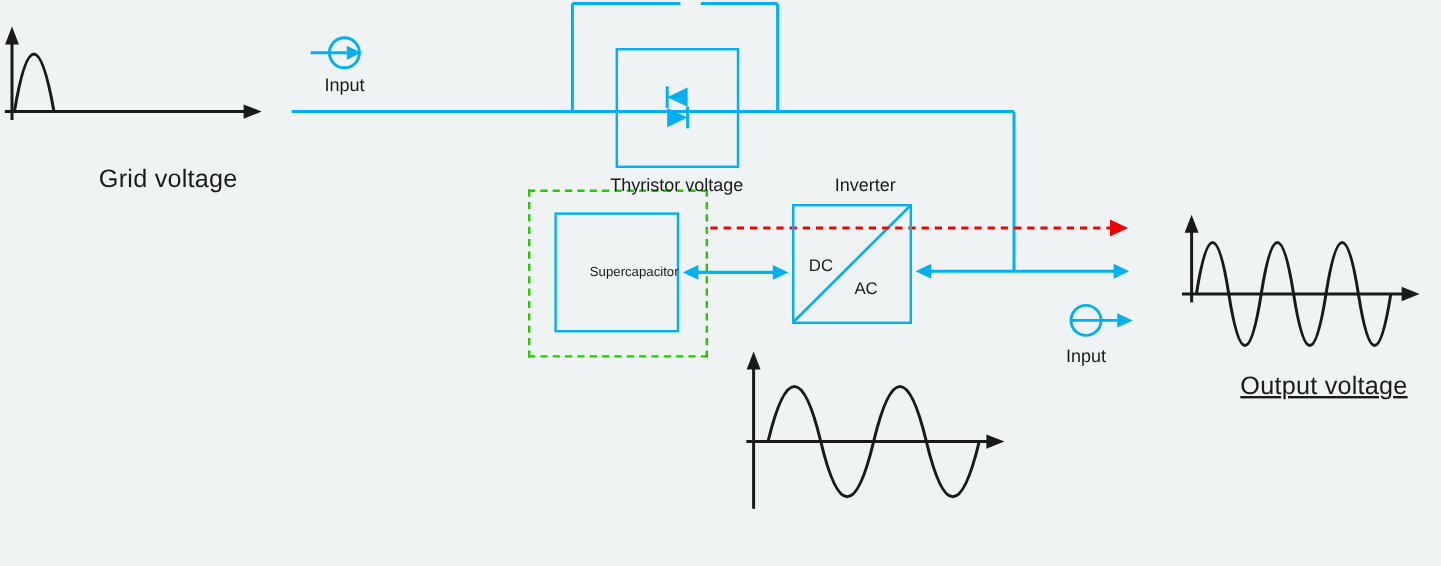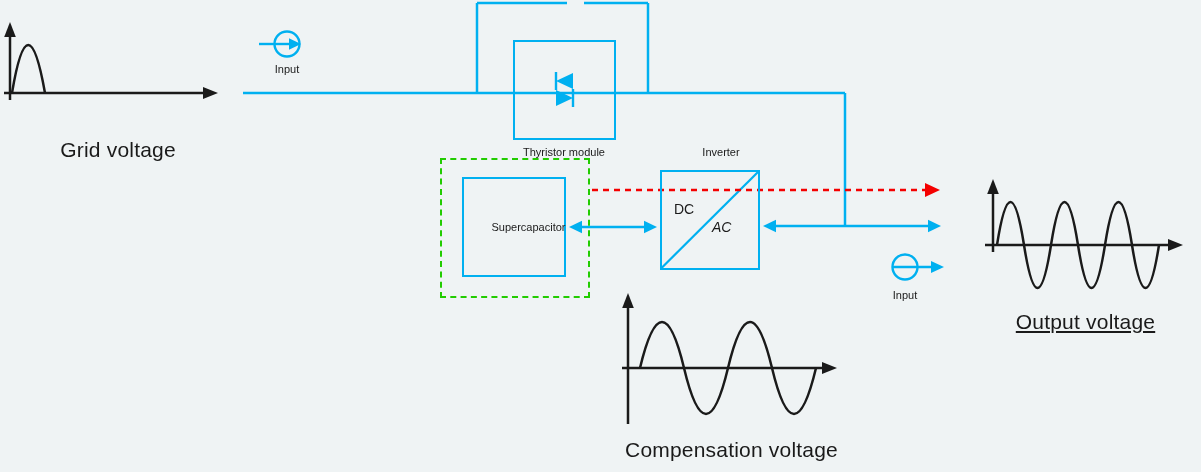--- a/index.html
+++ b/index.html
@@ -12,22 +12,22 @@
     color:var(--ink);
   }
   .canvas{
     position:relative;
     width:1201px;height:472px;
     background:var(--bg);
     overflow:hidden;
   }
   .canvas svg{position:absolute;left:0;top:0;}
   .label{position:absolute;white-space:nowrap;color:var(--ink);}
-  .label.big{font-size:21px;font-weight:400;letter-spacing:.2px;}
-  .label.mid{font-size:11px;}
+  .label.big{font-size:21px;font-weight:400;letter-spacing:.2px;text-align:right;}
+  .label.mid{font-size:15px;}
   .label.small{font-size:14px;}
   .centered{text-align:center;}
   .box{position:absolute;box-sizing:border-box;background:transparent;}
   .box.cyan{border:2.5px solid var(--cyan);}
   .box.green-dashed{border:2px dashed var(--green);}
   .box.supercap{
     display:flex;align-items:center;justify-content:center;
     font-size:11px;color:var(--ink);padding-left:29px;
   }
   .stroke-ink{stroke:var(--ink);}
@@ -124,27 +124,26 @@
   <div class="box green-dashed" style="left:440px;top:158px;width:150px;height:140px;"></div>
 
   <div class="box cyan supercap" style="left:462px;top:177px;width:104px;height:100px;">
     <span>Supercapacitor</span>
   </div>
 
   <div class="label big centered" style="left:38px;top:138px;width:160px;">Grid voltage</div>
 
   <div class="label mid centered" style="left:257px;top:63px;width:60px;">Input</div>
 
-  <div class="label mid centered" style="left:494px;top:146px;width:140px;">Thyristor module</div>
+  <div class="label mid centered" style="left:494px;top:146px;width:140px;">Thyristor voltage</div>
 
   <div class="label mid centered" style="left:680px;top:146px;width:60px;margin-left:11px;">Inverter</div>
 
-  <div class="label small" style="left:674px;top:201px;">DC</div>
+  <div class="label small" style="left:674px;top:213px;">DC</div>
 
-  <div class="label small" style="left:712px;top:219px;font-style:italic;">AC</div>
+  <div class="label small" style="left:712px;top:232px;">AC</div>
 
   <div class="label mid centered" style="left:877px;top:289px;width:56px;">Input</div>
 
   <div class="label big centered" style="left:998px;top:310px;width:175px;text-decoration:underline;">Output voltage</div>
 
-  <div class="label big centered" style="left:604px;top:438px;width:255px;">Compensation voltage</div>
 
 </div>
 
 </body></html>

